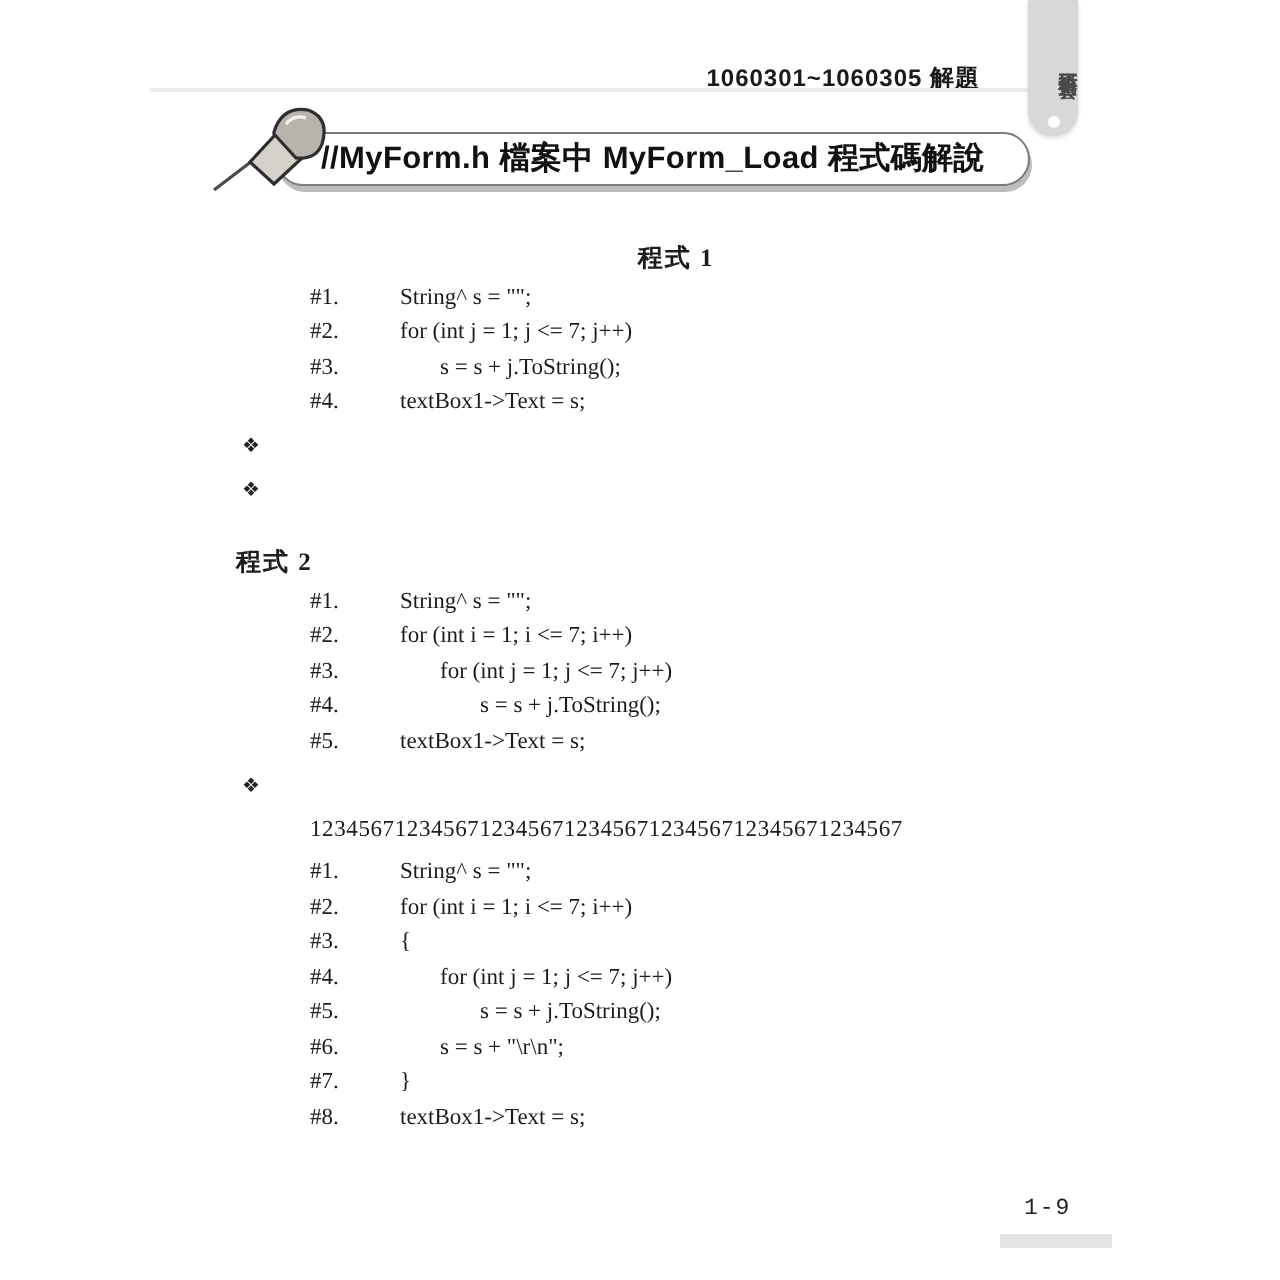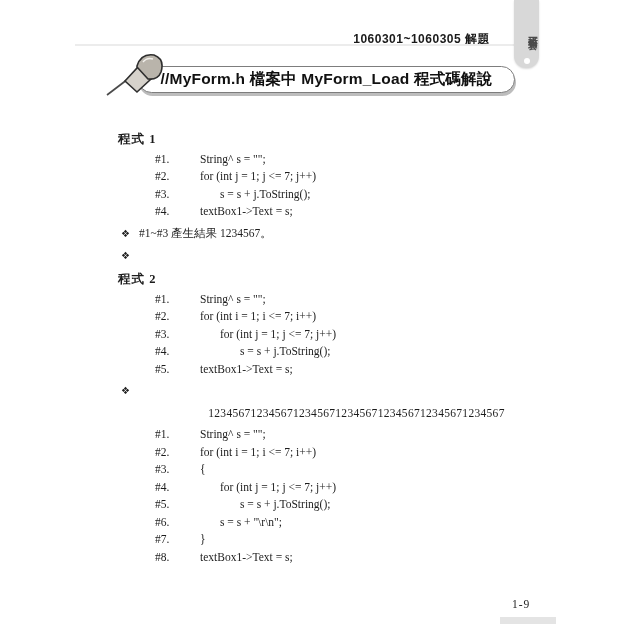--- a/index.html
+++ b/index.html
@@ -26,32 +26,32 @@
   .banner { position:absolute; top:66px; left:138px; width:377px; height:27px; background:#fff;
             border:1.5px solid #7d7d7d; border-radius:14px;
             box-shadow:1px 3px 0 #bdbdbd; display:flex; align-items:center; justify-content:center; }
   .banner-title { font-family:"Liberation Sans","DejaVu Sans",sans-serif; font-weight:bold;
             font-size:15.5px; color:#111; white-space:nowrap; letter-spacing:0.2px; }
   .pushpin { position:absolute; top:50px; left:101px; width:64px; height:50px; z-index:3; }
 
   
   .content { position:absolute; top:112px; left:118px; width:440px; }
   .sec-heading { font-size:12.5px; font-weight:bold; height:18px; line-height:18px;
-                 margin-top:4px; margin-bottom:2px; letter-spacing:1px; }
-  .sec-heading.first { margin-top:18px; }
+                 margin-top:16px; margin-bottom:2px; letter-spacing:1px; }
+  .sec-heading.first { margin-top:8px;text-align:center; }
   .code-block { margin-top:2px; }
   .code-line { display:flex; height:17.5px; align-items:center; font-size:11.5px; }
   .ln-num { margin-left:37px; width:45px; flex:0 0 45px; }
   .note { display:flex; height:22px; align-items:center; font-size:11.5px; }
   .notes { margin-top:2px; }
   .bullet { width:18px; flex:0 0 18px; margin-left:3px; font-size:10px; color:#222; }
-  .result-line { height:22px; line-height:22px; margin-left:37px; font-size:11.5px; letter-spacing:0.3px;text-align:center; }
+  .result-line { height:22px; line-height:22px; margin-left:37px; font-size:11.5px; letter-spacing:0.3px; }
 
   
-  .page-number { position:absolute; top:598px; left:512px; font-family:Liberation Serif, serif;
+  .page-number { position:absolute; top:598px; left:512px; font-family:Liberation Mono, monospace;
                  font-size:11.5px; letter-spacing:1px; color:#222; }
   .footer-bar { position:absolute; top:617px; left:500px; width:56px; height:7px; background:#e4e4e4; }
 </style>
 </head>
 <body>
 
 <div class="page">
 
   <div class="header-text">1060301~1060305 解題</div>
   <div class="header-rule"></div>
@@ -88,21 +88,20 @@
             <span class="ln-code" style="padding-left: 20px;">s = s + j.ToString();</span>
           </div>
           <div class="code-line">
             <span class="ln-num">#4.</span>
             <span class="ln-code" style="padding-left: 0px;">textBox1-&gt;Text = s;</span>
           </div>
         </div>
         <div class="notes">
           <div class="note">
             <span class="bullet">❖</span>
-            <span>#1~#3 產生結果 1234567。</span>
           </div>
           <div class="note">
             <span class="bullet">❖</span>
           </div>
         </div>
       </div>
       <div class="section">
         <div class="sec-heading">程式 2</div>
         <div class="code-block">
           <div class="code-line">

